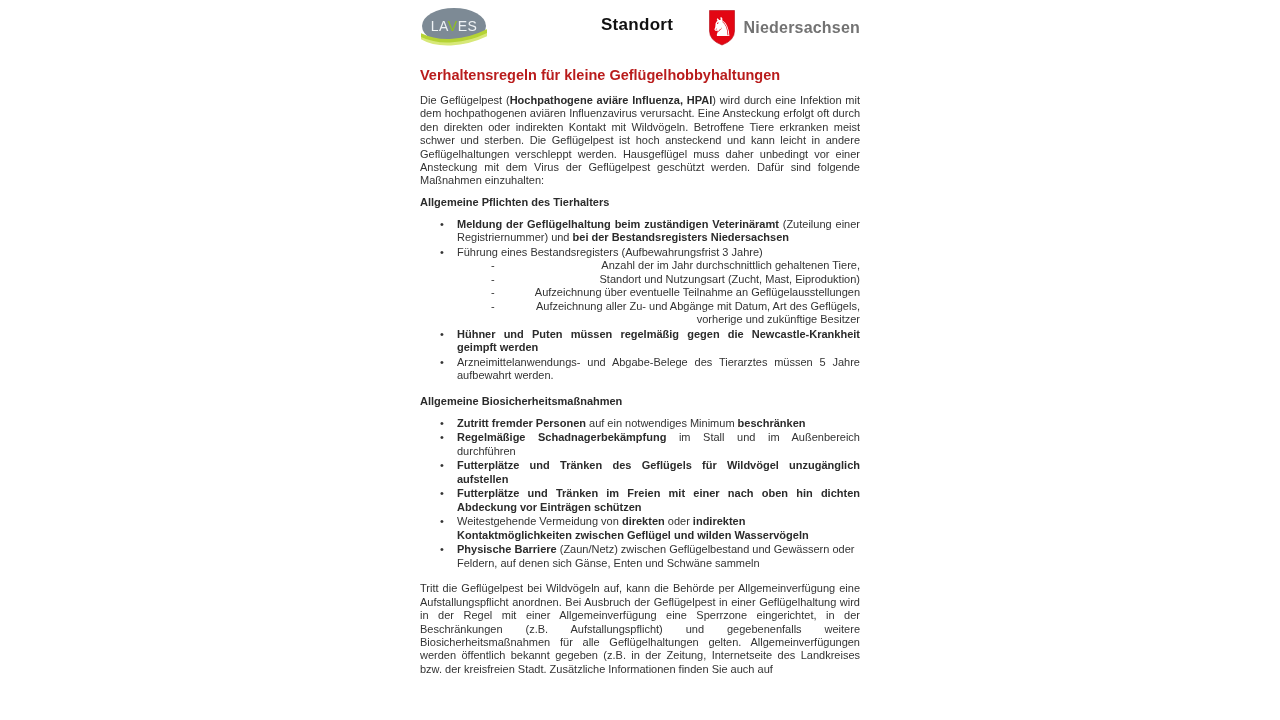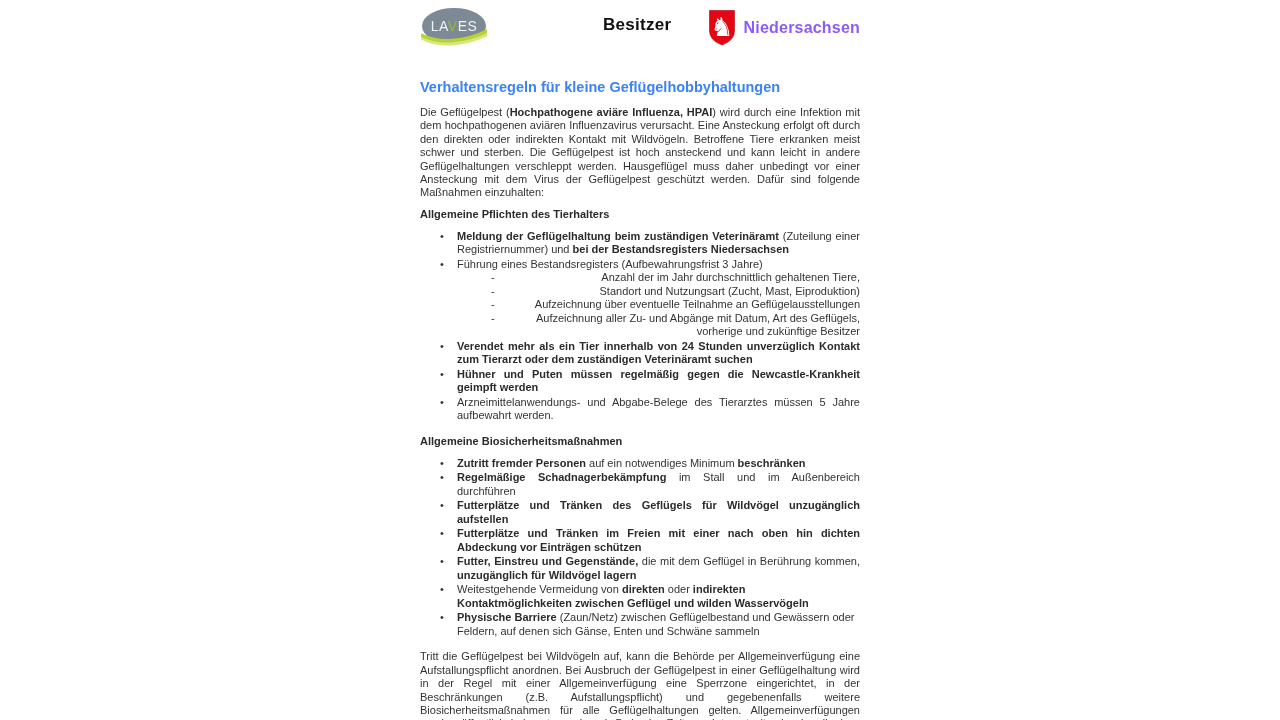--- a/index.html
+++ b/index.html
@@ -26,27 +26,27 @@
     transform: translateX(-54%);
     font-size: 17px; font-weight: bold; letter-spacing: 0.3px;
     color: #111111;
   }
   .nds-logo {
     position: absolute; right: 0; top: 2px;
     display: flex; align-items: center;
   }
   .nds-name {
     margin-left: 8px;
-    font-size: 16px; font-weight: bold; color: #8b5cf6;
+    font-size: 16px; font-weight: bold; color: #737373;
     letter-spacing: 0.2px;
   }
   
   .doc-title {
-    margin: 28px 0 11px 0;
-    font-size: 14.5px; font-weight: bold; color: #3b82f6;
+    margin: 16px 0 11px 0;
+    font-size: 14.5px; font-weight: bold; color: #b91c1c;
   }
   p.doc-par {
     margin: 0 0 8px 0;
     font-size: 11px; line-height: 13.4px;
     text-align: justify;
   }
   .section-heading {
     margin: 6px 0 10px 0;
     font-size: 11px; font-weight: bold; color: #2b2b2b;
   }
@@ -83,21 +83,21 @@
 
   <div class="header">
 
     <svg class="laves-logo" width="66" height="44" viewBox="0 0 66 44" xmlns="http://www.w3.org/2000/svg">
       <ellipse cx="33" cy="19" rx="32" ry="18" fill="#7d8a95"></ellipse>
       <path d="M1,30 C16,39 42,38 65,27" fill="none" stroke="#d7e878" stroke-width="5" stroke-linecap="round"></path>
       <path d="M0,28 C18,37 44,35 66,24" fill="none" stroke="#b5d334" stroke-width="3.5" stroke-linecap="round"></path>
       <text x="33" y="24" text-anchor="middle" font-family="Liberation Sans, sans-serif" font-size="14" letter-spacing="0.5" fill="#eef2f4"><tspan>LA</tspan><tspan fill="#8fbf21">V</tspan><tspan>ES</tspan></text>
     </svg>
 
-    <div class="infoblatt">Besitzer</div>
+    <div class="infoblatt">Standort</div>
 
     <div class="nds-logo">
       <svg width="28" height="38" viewBox="0 0 28 38" xmlns="http://www.w3.org/2000/svg">
         <path d="M1.5,1.5 H26.5 V22 Q26.5,31.5 14,36 Q1.5,31.5 1.5,22 Z" fill="#e30613" stroke="#b10510" stroke-width="0.6"></path>
         <text x="14" y="27" text-anchor="middle" font-size="26" font-family="DejaVu Sans, sans-serif" fill="#ffffff">♞</text>
       </svg>
       <span class="nds-name">Niedersachsen</span>
     </div>
 
   </div>
@@ -108,30 +108,28 @@
       <p class="doc-par"><span>Die Geflügelpest (</span><b>Hochpathogene aviäre Influenza, HPAI</b><span>) wird durch eine Infektion mit dem hochpathogenen aviären Influenzavirus verursacht. Eine Ansteckung erfolgt oft durch den direkten oder indirekten Kontakt mit Wildvögeln. Betroffene Tiere erkranken meist schwer und sterben. Die Geflügelpest ist hoch ansteckend und kann leicht in andere Geflügelhaltungen verschleppt werden. Hausgeflügel muss daher unbedingt vor einer Ansteckung mit dem Virus der Geflügelpest geschützt werden. Dafür sind folgende Maßnahmen einzuhalten:</span></p>
       <div class="section-heading">Allgemeine Pflichten des Tierhalters</div>
       <ul class="bullets">
         <li class="bullet"><b>Meldung der Geflügelhaltung beim zuständigen Veterinäramt</b><span> (Zuteilung einer Registriernummer) und </span><b>bei der Bestandsregisters Niedersachsen</b></li>
         <li class="bullet"><span>Führung eines Bestandsregisters (Aufbewahrungsfrist 3 Jahre)</span><ul class="dashes">
             <li class="dash">Anzahl der im Jahr durchschnittlich gehaltenen Tiere,</li>
             <li class="dash">Standort und Nutzungsart (Zucht, Mast, Eiproduktion)</li>
             <li class="dash">Aufzeichnung über eventuelle Teilnahme an Geflügelausstellungen</li>
             <li class="dash">Aufzeichnung aller Zu- und Abgänge mit Datum, Art des Geflügels, vorherige und zukünftige Besitzer</li>
           </ul></li>
-        <li class="bullet"><b>Verendet mehr als ein Tier innerhalb von 24 Stunden unverzüglich Kontakt zum Tierarzt oder dem zuständigen Veterinäramt suchen</b></li>
         <li class="bullet"><b>Hühner und Puten müssen regelmäßig gegen die Newcastle-Krankheit geimpft werden</b></li>
         <li class="bullet"><span>Arzneimittelanwendungs- und Abgabe-Belege des Tierarztes müssen 5 Jahre aufbewahrt werden.</span></li>
       </ul>
       <div class="section-heading">Allgemeine Biosicherheitsmaßnahmen</div>
       <ul class="bullets">
         <li class="bullet"><b>Zutritt fremder Personen</b><span> auf ein notwendiges Minimum </span><b>beschränken</b></li>
         <li class="bullet"><b>Regelmäßige Schadnagerbekämpfung</b><span> im Stall und im Außenbereich durchführen</span></li>
         <li class="bullet"><b>Futterplätze und Tränken des Geflügels für Wildvögel unzugänglich aufstellen</b></li>
         <li class="bullet"><b>Futterplätze und Tränken im Freien mit einer nach oben hin dichten Abdeckung vor Einträgen schützen</b></li>
-        <li class="bullet"><b>Futter, Einstreu und Gegenstände,</b><span> die mit dem Geflügel in Berührung kommen, </span><b>unzugänglich für Wildvögel lagern</b></li>
         <li class="bullet" style="text-align: left;"><span>Weitestgehende Vermeidung von </span><b>direkten</b><span> oder </span><b>indirekten Kontaktmöglichkeiten zwischen Geflügel und wilden Wasservögeln</b></li>
         <li class="bullet" style="text-align: left;"><b>Physische Barriere</b><span> (Zaun/Netz) zwischen Geflügelbestand und Gewässern oder Feldern, auf denen sich Gänse, Enten und Schwäne sammeln</span></li>
       </ul>
       <p class="doc-par"><span>Tritt die Geflügelpest bei Wildvögeln auf, kann die Behörde per Allgemeinverfügung eine Aufstallungspflicht anordnen. Bei Ausbruch der Geflügelpest in einer Geflügelhaltung wird in der Regel mit einer Allgemeinverfügung eine Sperrzone eingerichtet, in der Beschränkungen (z.B. Aufstallungspflicht) und gegebenenfalls weitere Biosicherheitsmaßnahmen für alle Geflügelhaltungen gelten. Allgemeinverfügungen werden öffentlich bekannt gegeben (z.B. in der Zeitung, Internetseite des Landkreises bzw. der kreisfreien Stadt. Zusätzliche Informationen finden Sie auch auf </span></p>
     </div>
 
 </div>
 
 </body></html>

